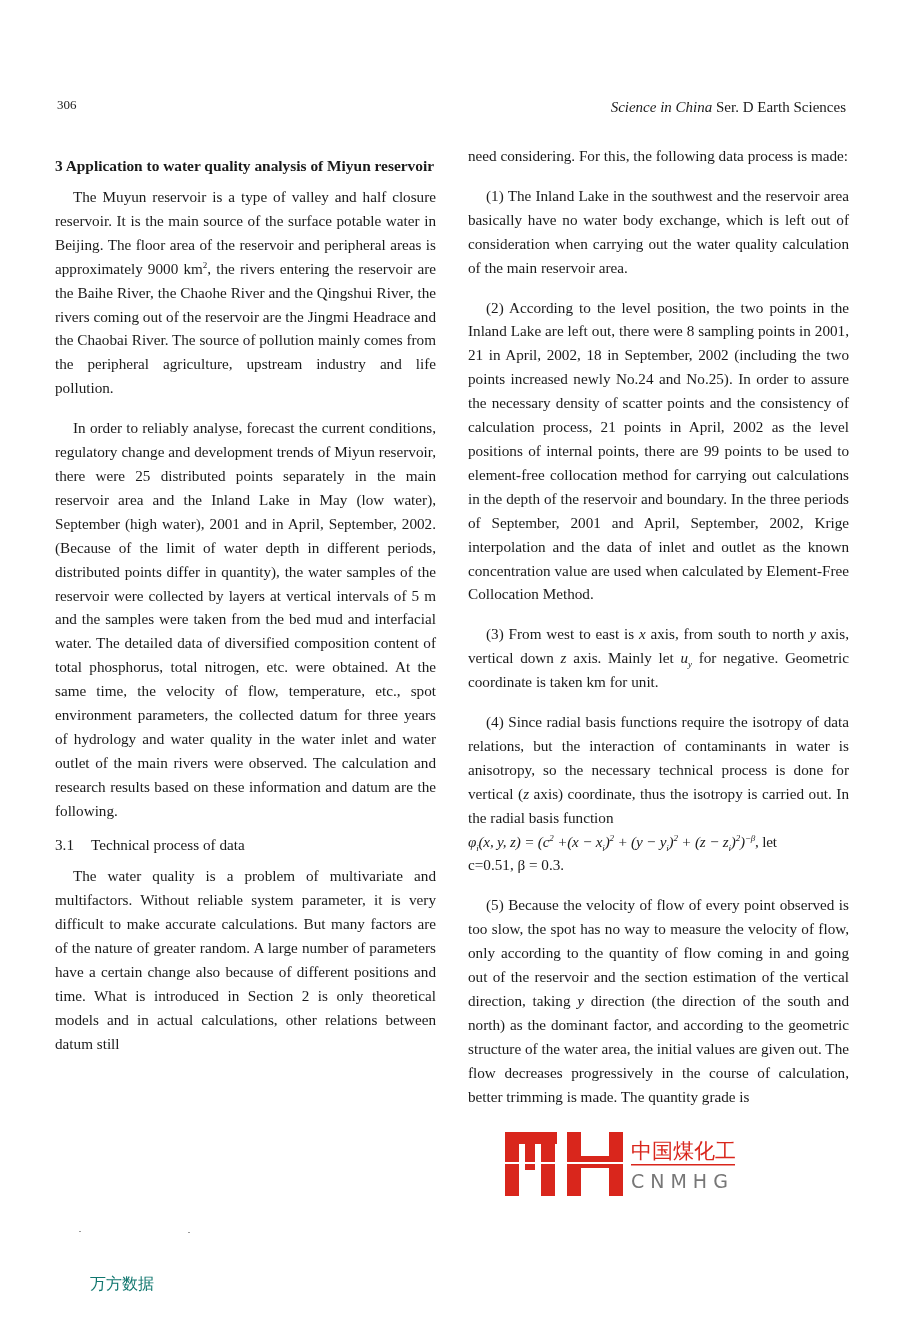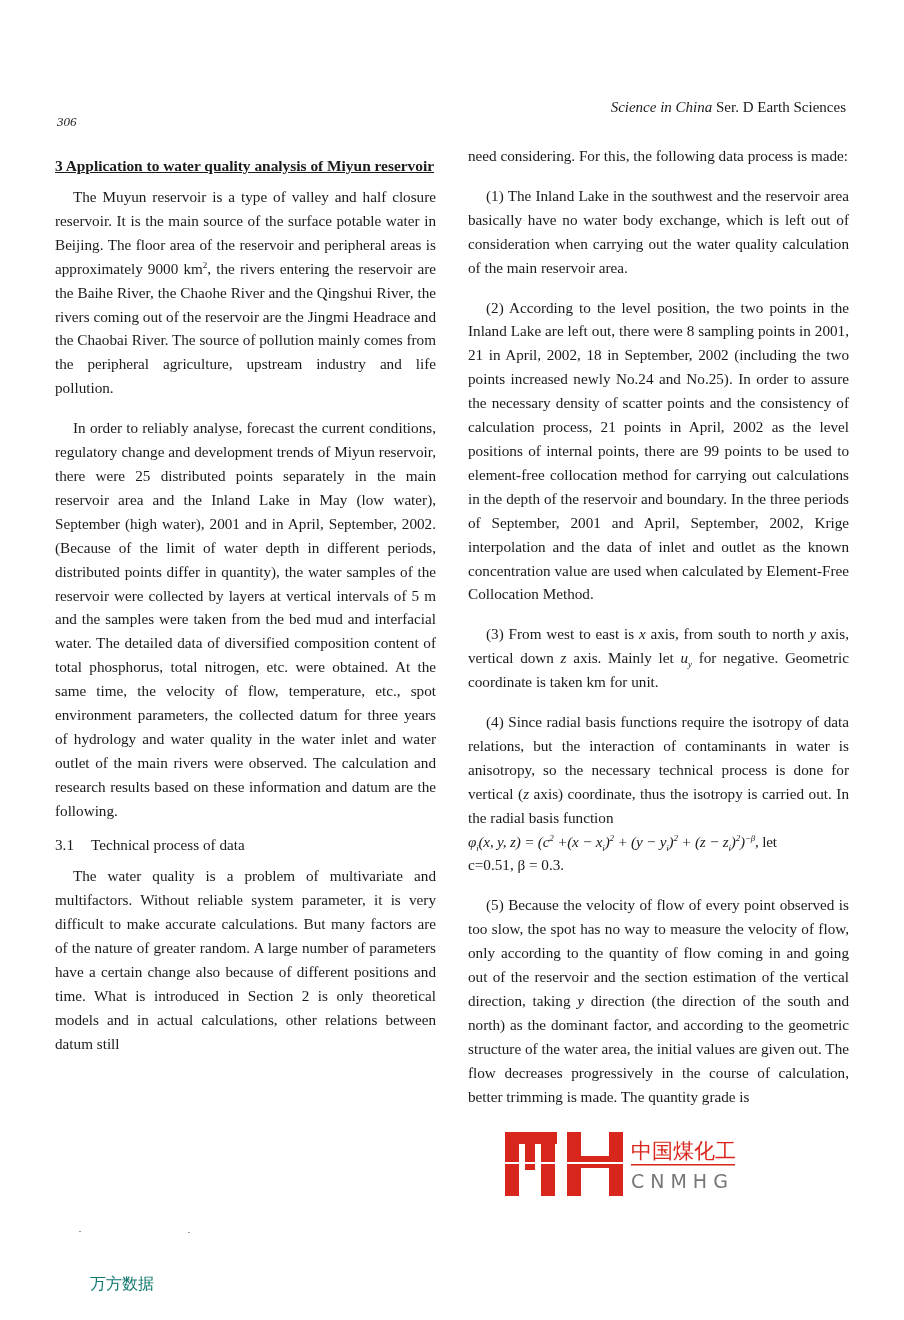--- a/index.html
+++ b/index.html
@@ -2,40 +2,39 @@
 <html><head>
 <meta charset="utf-8">
 <style>
   html, body { margin: 0; padding: 0; background: #ffffff; }
   body {
     width: 904px; height: 1320px; position: relative; overflow: hidden;
     font-family: "Liberation Serif", "DejaVu Serif", serif;
     color: #1a1a1a;
   }
   .page-number {
-    position: absolute; left: 57px; top: 114px;
+    position: absolute; left: 57px; top: 97px;
     font-size: 13px;
-    font-style: italic;
   }
   .running-head {
     position: absolute; right: 58px; top: 99px;
     font-size: 15px;
   }
   .running-head i { font-style: italic; }
   .col {
     position: absolute; top: 144px; width: 381px;
     font-size: 15.2px; line-height: 23.9px;
     text-align: justify;
   }
   .col-left { left: 55px; }
   .col-right { left: 468px; }
   .para { margin: 0; text-indent: 18px; }
   .gap { margin-top: 16px; }
   .heading {
-    margin: 10px 0 8px 0; font-weight: bold; font-size: 15.4px; line-height: 23px; text-decoration: underline;
+    margin: 10px 0 8px 0; font-weight: bold; font-size: 15.4px; line-height: 23px;
   }
   .subheading { margin: 10px 0 8px 0; }
   .subheading .num { display: inline-block; width: 36px; }
   sup { font-size: 9px; line-height: 0; vertical-align: super; }
   sub { font-size: 9px; line-height: 0; vertical-align: sub; }
   .formula { font-style: italic; white-space: nowrap; letter-spacing: -0.2px; }
   .up { font-style: normal; }
   .watermark {
     position: absolute; left: 505px; top: 1132px; width: 230px; height: 64px;
   }

